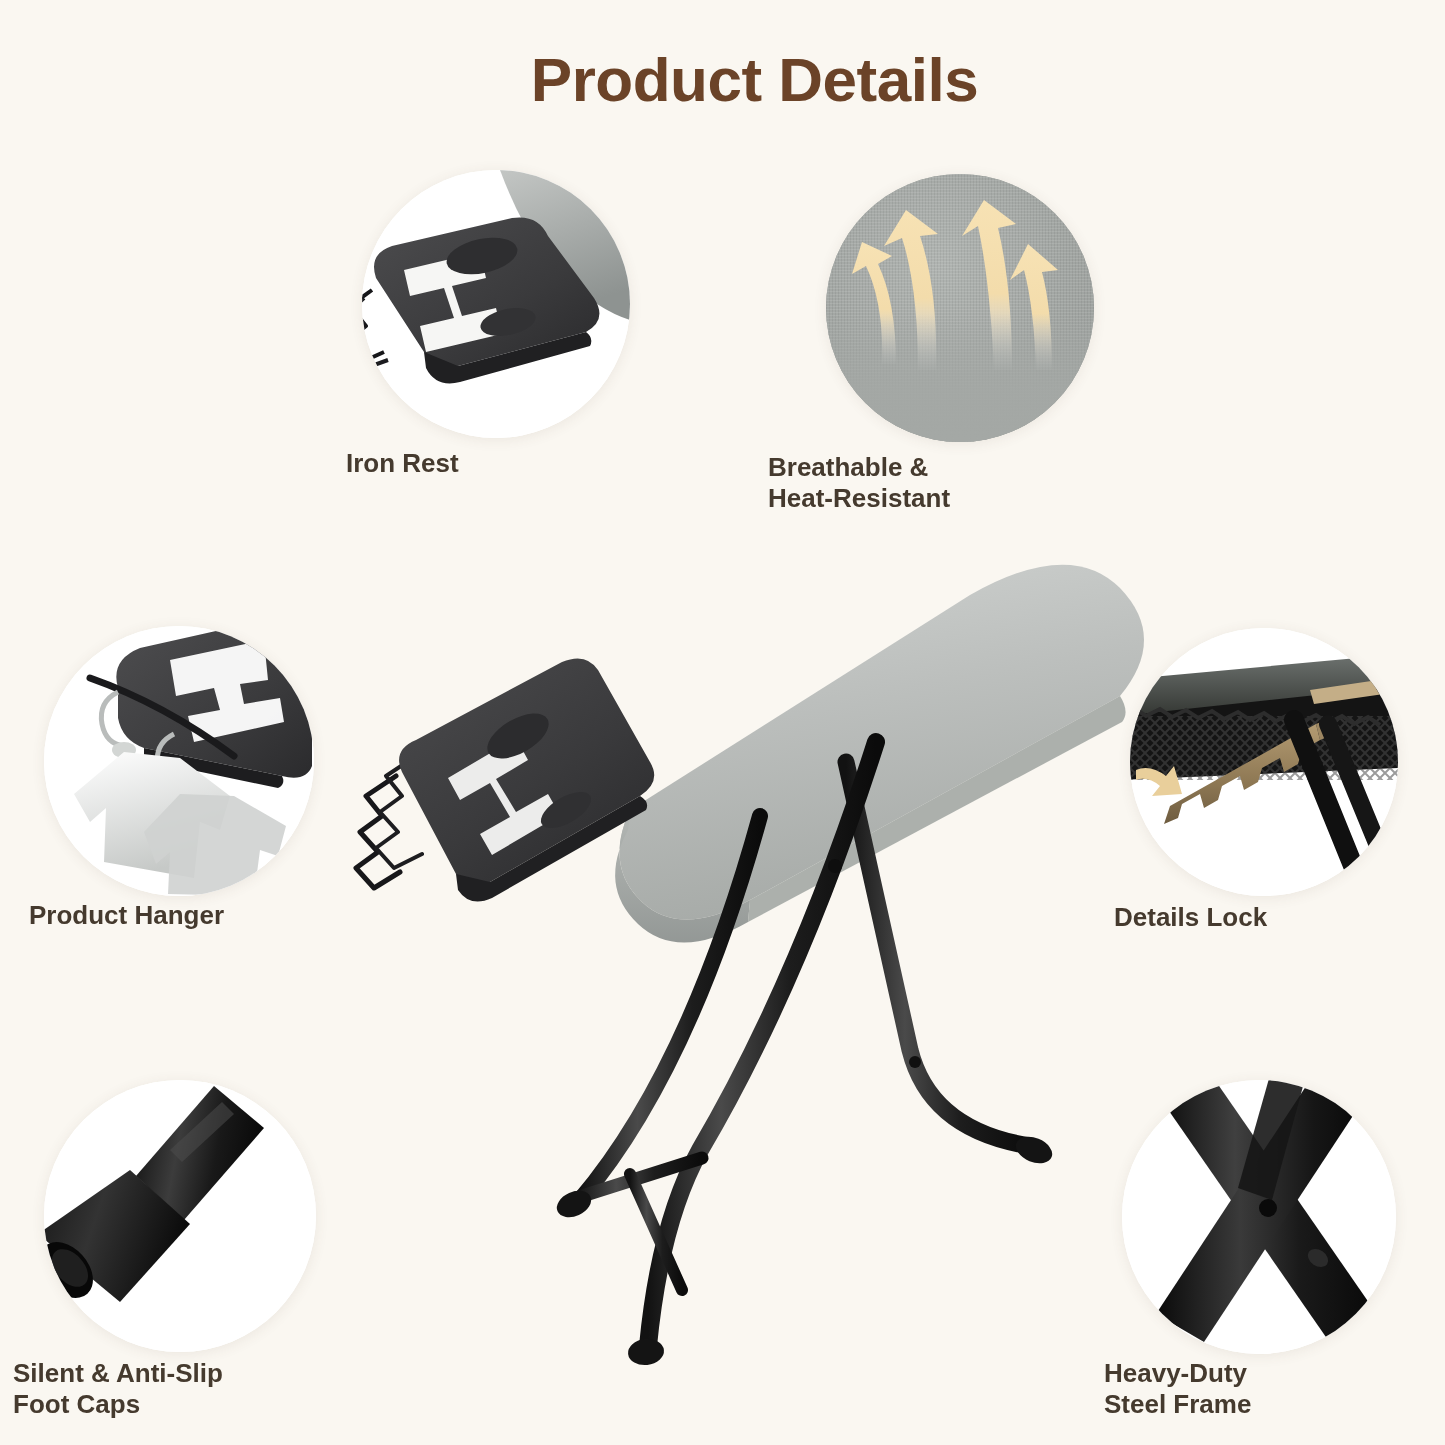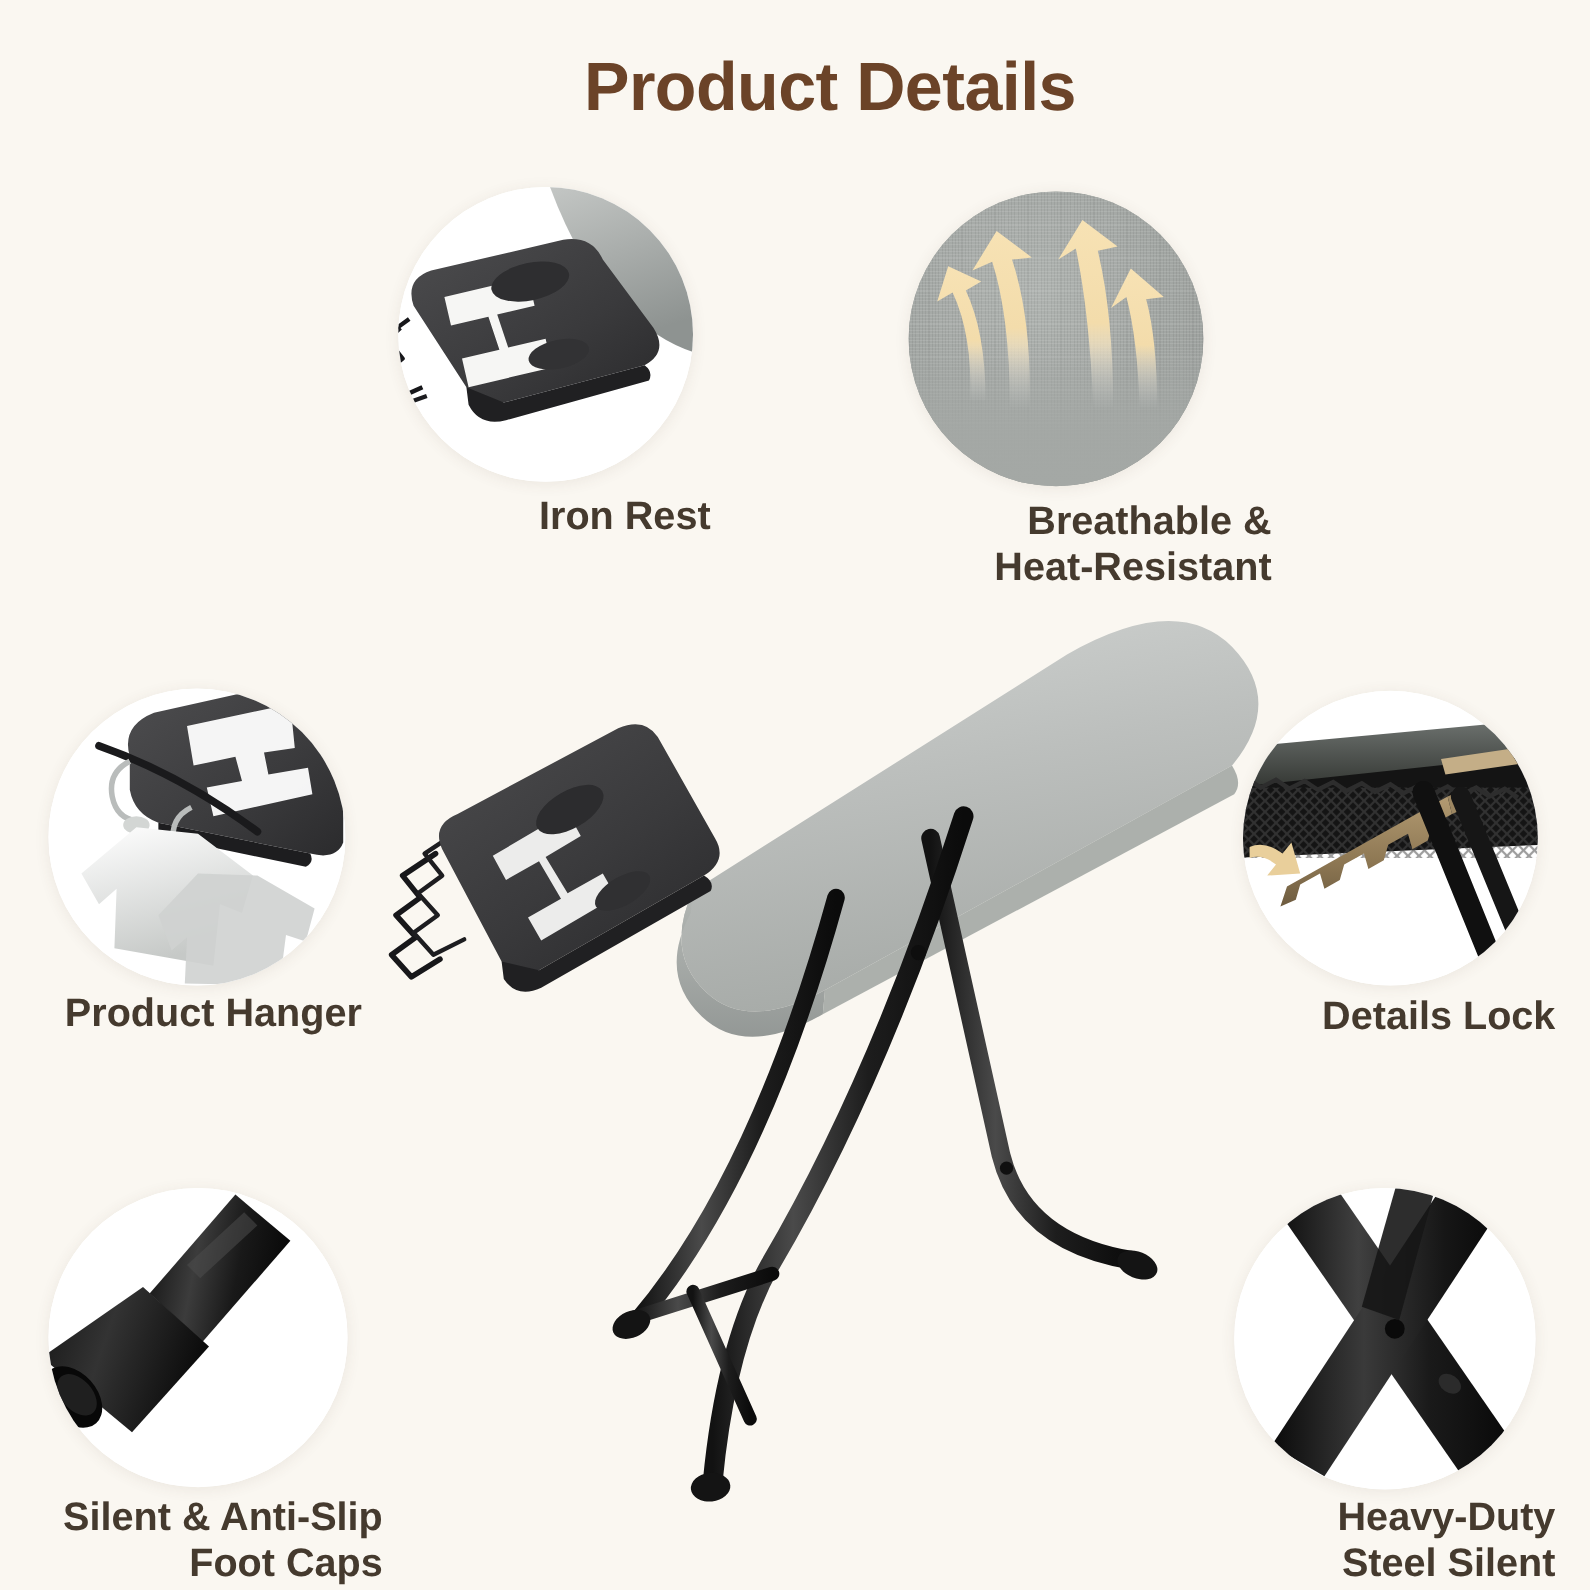--- a/index.html
+++ b/index.html
@@ -31,35 +31,35 @@
   .feature{ position:absolute; }
   .circle{
     position:absolute;
     border-radius:50%;
     overflow:hidden;
     background:#ffffff;
     box-shadow:0 2px 14px rgba(90,70,50,0.09);
   }
   .caption{
     position:absolute;
-    text-align:right;
-    font-size:36px;
+    text-align:left;
+    font-size:26px;
     font-weight:600;
     line-height:1.18;
     color:#453a2e;
     white-space:pre-line;
   }
 
   
   #c-ironrest{ left:362px; top:170px; width:268px; height:268px; }
   #cap-ironrest{ left:346px; top:448px; width:300px; }
 
   
   #c-breathe{ left:826px; top:174px; width:268px; height:268px; background:#a4a8a5; }
-  #cap-breathe{ left:856px; top:452px; width:300px; }
+  #cap-breathe{ left:768px; top:452px; width:300px; }
   .weave{ position:absolute; inset:0;
     background:
       repeating-linear-gradient(0deg, rgba(255,255,255,.10) 0 1px, rgba(0,0,0,0) 1px 3px),
       repeating-linear-gradient(90deg, rgba(0,0,0,.06) 0 1px, rgba(0,0,0,0) 1px 3px),
       radial-gradient(circle at 42% 34%, #b0b4b1 0%, #a2a6a3 55%, #989d9a 100%);
   }
 
   
   #c-hanger{ left:44px; top:626px; width:270px; height:270px; }
   #cap-hanger{ left:29px; top:900px; width:300px; }
@@ -359,16 +359,16 @@
 
         <path d="M196 -12 L244 16 L82 262 L34 234 Z" fill="url(#sf-t2)"></path>
 
         <path d="M150 -12 L186 -12 L150 120 L116 108 Z" fill="#161616" opacity="0.9"></path>
 
         <circle cx="146" cy="128" r="9" fill="#0a0a0a"></circle>
         <ellipse cx="196" cy="178" rx="11" ry="8" transform="rotate(34 196 178)" fill="#2b2b2b"></ellipse>
       </svg>
     </div>
     <div class="caption" id="cap-frame">Heavy-Duty
-Steel Silent</div>
+Steel Frame</div>
   </div>
 
 </div>
 
 </body></html>

